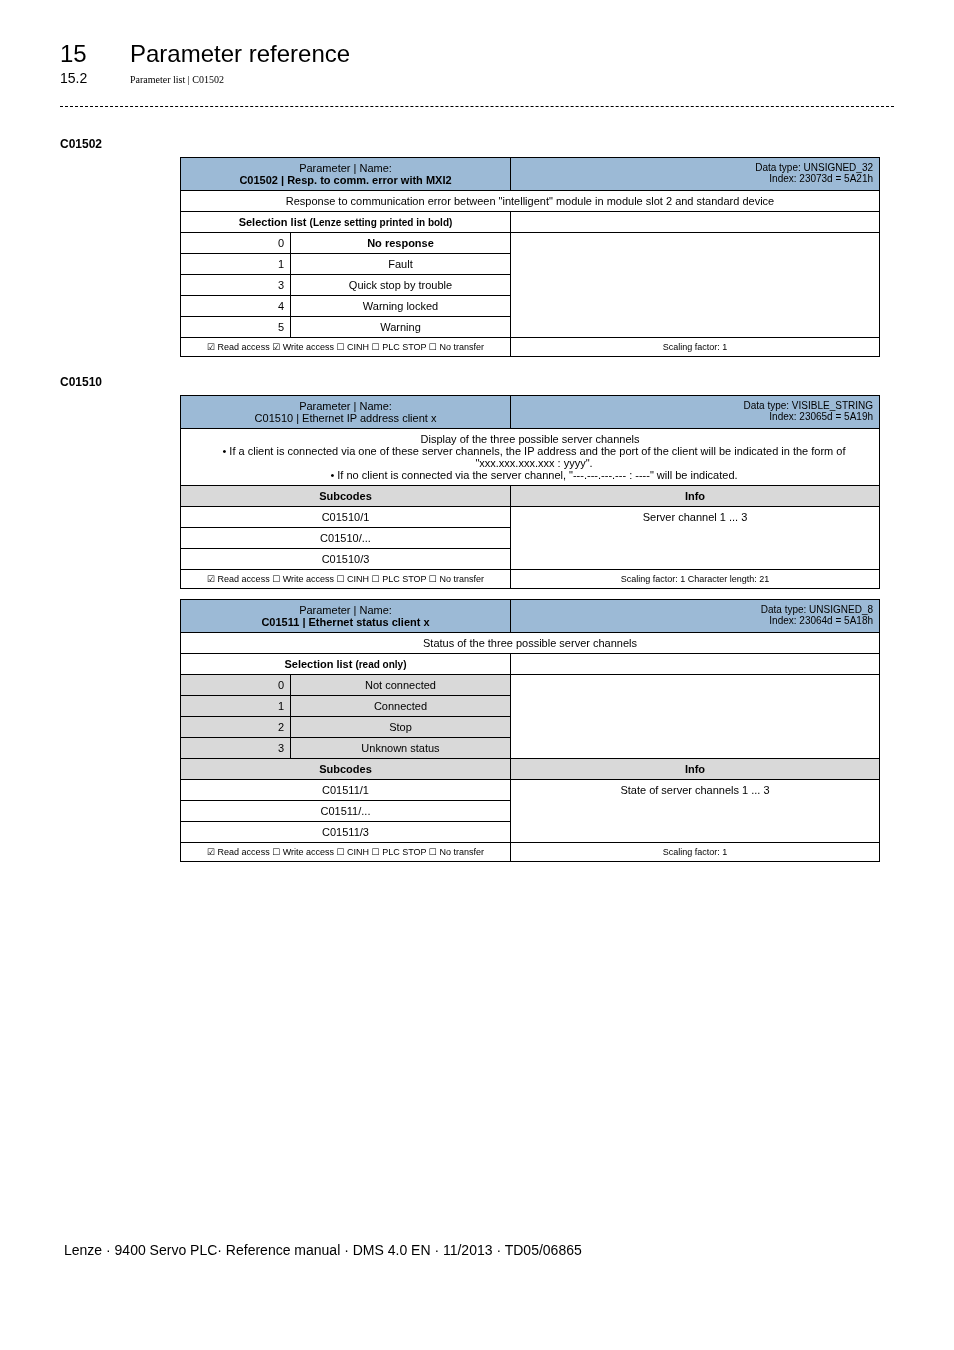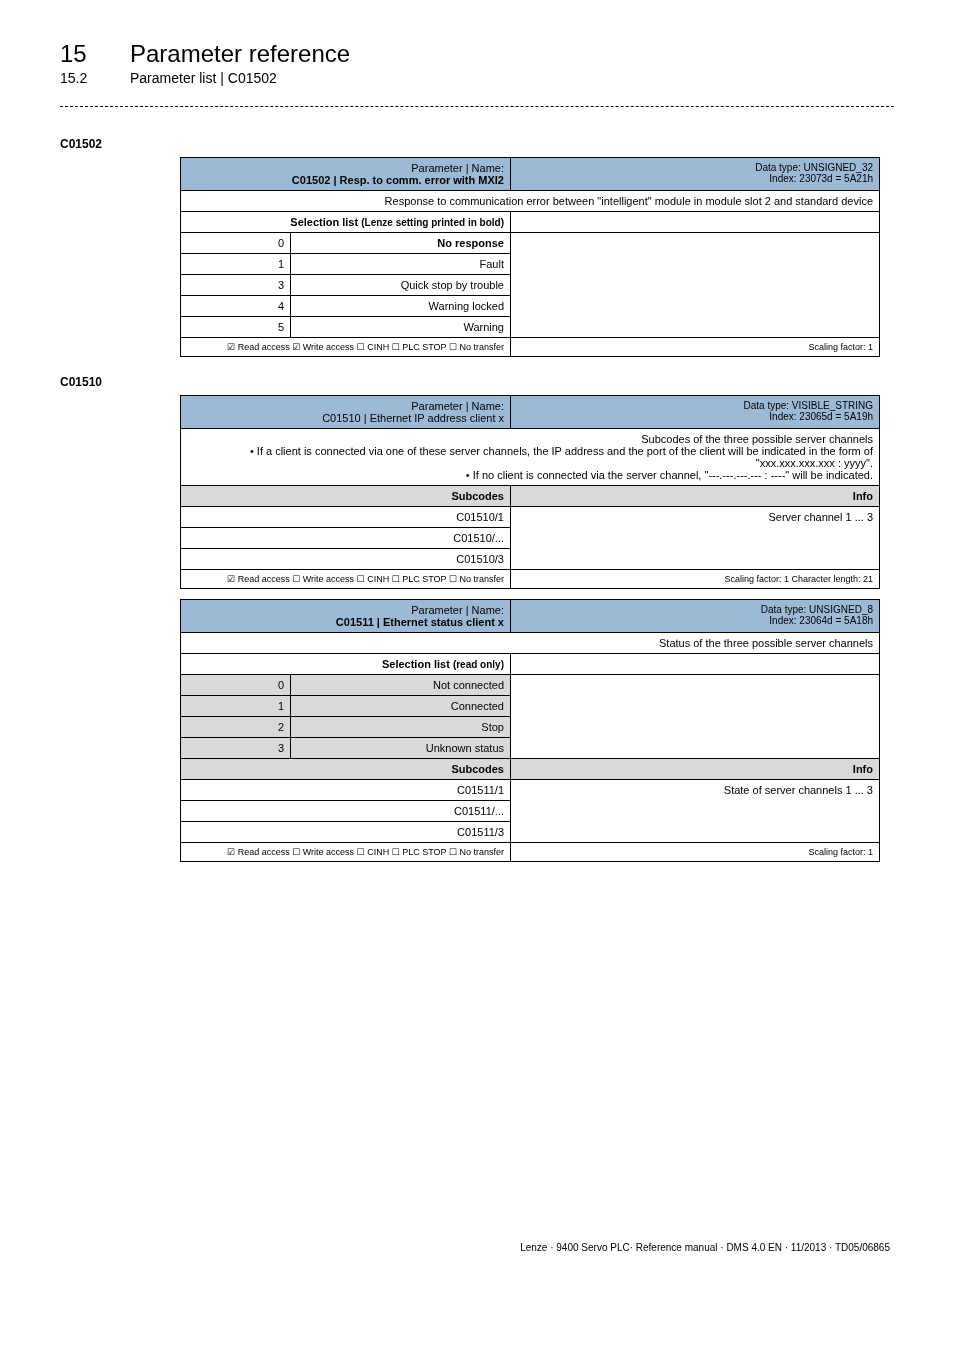--- a/index.html
+++ b/index.html
@@ -33,21 +33,22 @@
     display: flex;
     align-items: baseline;
     gap: 30px;
     margin-bottom: 20px;
   }
   .sub-num {
     font-size: 14px;
     width: 40px;
   }
   .sub-title {
-    font-size: 14px;
+    font-size: 10px;
+    font-family: Liberation Serif, serif;
   }
   .dashed-divider {
     border: none;
     border-top: 1.5px dashed #000;
     margin: 15px 0 30px 0;
   }
   .param-code {
     font-size: 12px;
     font-weight: bold;
     margin: 18px 0 6px 0;
@@ -57,21 +58,21 @@
     width: 700px;
     border-collapse: collapse;
     border: 1px solid #000;
     font-size: 11px;
     margin-bottom: 10px;
   }
   .param-table td, .param-table th {
     border: 1px solid #000;
     padding: 4px 6px;
     vertical-align: top;
-    text-align: right;
+    text-align: center;
   }
   .hdr-row td {
     background: #9cbad6;
   }
   .gray-row td, td.gray-cell {
     background: #d9d9d9;
   }
   .hdr-right {
     text-align: right !important;
     font-size: 10px;
@@ -92,22 +93,22 @@
   }
   .right-empty {
     width: auto;
   }
   .foot-row td {
     font-size: 9px;
     color: #000;
   }
   .footer {
     display: flex;
-    justify-content: flex-end;
-    font-size: 10px;
+    justify-content: flex-start;
+    font-size: 14px;
     margin-top: 380px;
     padding: 0 4px;
   }
   .subcode-col {
     width: 330px;
   }
 </style>
 </head>
 <body>
 
@@ -183,21 +184,21 @@
         <div>Parameter | Name:</div>
         <div style="font-weight:normal">C01510 | Ethernet IP address client x</div>
       </td>
       <td class="hdr-right">
         <div>Data type: VISIBLE_STRING</div>
         <div>Index: 23065d = 5A19h</div>
       </td>
     </tr>
     <tr>
       <td colspan="2">
-        <div>Subcodes of the three possible server channels</div>
+        <div>Display of the three possible server channels</div>
         <div style="padding-left:8px">• If a client is connected via one of these server channels, the IP address and the port of the client will be indicated in the form of "xxx.xxx.xxx.xxx : yyyy".</div>
         <div style="padding-left:8px">• If no client is connected via the server channel, "---.---.---.--- : ----" will be indicated.</div>
       </td>
     </tr>
     <tr class="gray-row">
       <td class="subcode-col" style="font-weight:bold">Subcodes</td>
       <td style="font-weight:bold">Info</td>
     </tr>
     <tr>
       <td>C01510/1</td>

